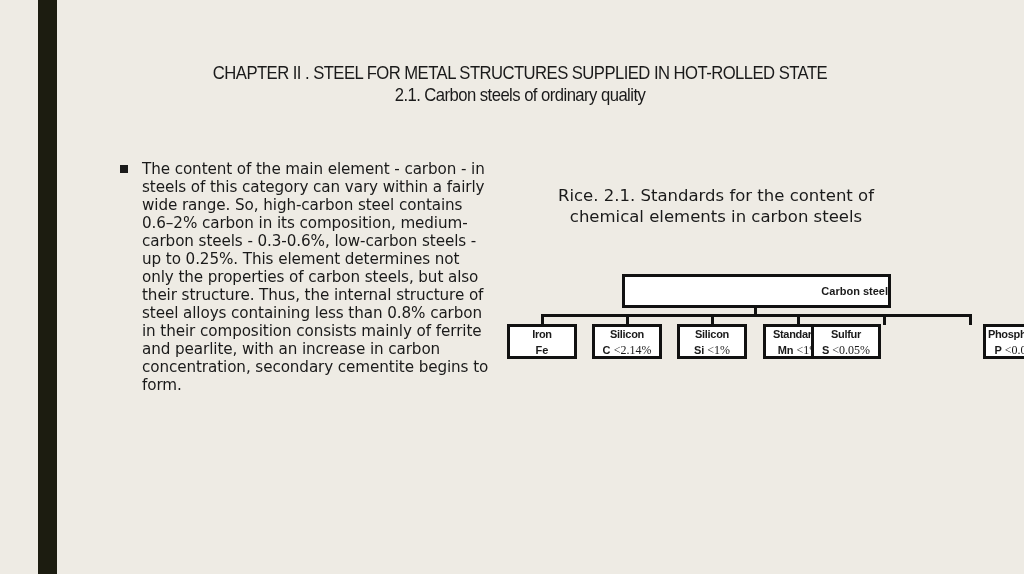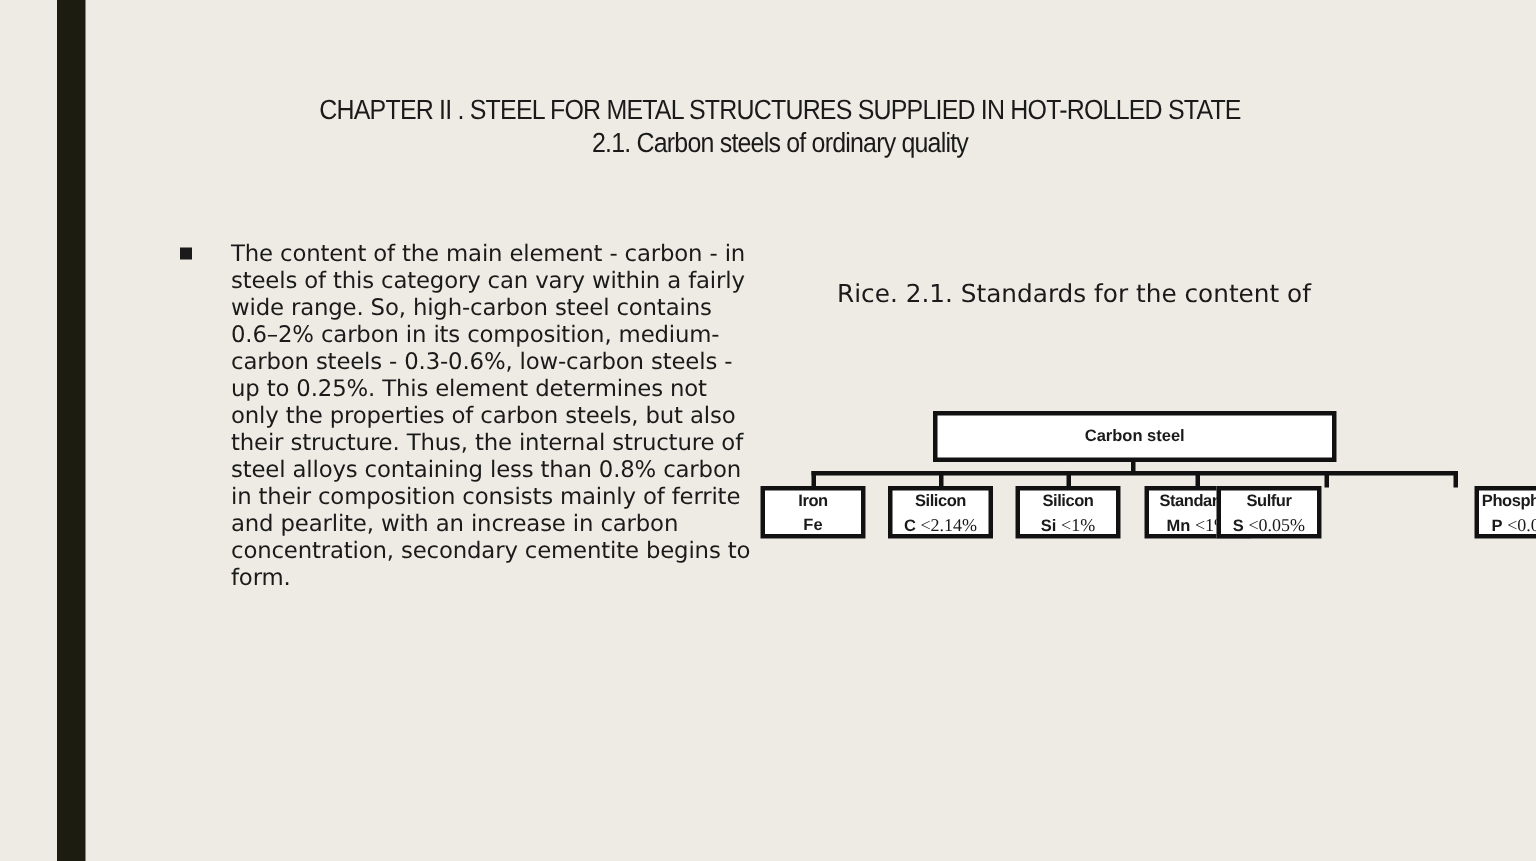--- a/index.html
+++ b/index.html
@@ -14,35 +14,35 @@
     position: absolute; left: 100px; top: 62px; width: 840px;
     text-align: center;
     font-family: "Liberation Sans", sans-serif;
     font-size: 18.5px; line-height: 22px; letter-spacing: -0.6px;
     transform: scaleX(0.9); transform-origin: center top;
   }
   .title div { white-space: nowrap; }
   .bullet-wrap { position: absolute; left: 120px; top: 160px; width: 380px; }
   .bullet-marker { position: absolute; left: 0; top: 5px; width: 8px; height: 8px; background: #1a1a1a; }
   .bullet-text {
-    position: absolute; left: 34px; top: 0; width: 350px;
+    position: absolute; left: 22px; top: 0; width: 350px;
     font-family: "DejaVu Sans", sans-serif;
     font-size: 15.2px; line-height: 18px; letter-spacing: -0.1px;
   }
   .caption {
     position: absolute; left: 516px; top: 185px; width: 400px;
     text-align: center; font-family: "DejaVu Sans", sans-serif;
     font-size: 16.5px; line-height: 21px;
   }
   .box {
     position: absolute; background: #ffffff; border: 3px solid #111;
     box-sizing: border-box; text-align: center;
     font-family: "Liberation Sans", sans-serif; font-weight: bold;
   }
-  .root-box { left: 622px; top: 274px; width: 269px; height: 34px; font-size: 11px; line-height: 28px; }
+  .root-box { left: 622px; top: 274px; width: 269px; height: 34px; font-size: 11px; line-height: 28px; text-align: right; }
   .child-box { top: 324px; width: 70px; height: 35px; font-size: 11px; text-align: center; }
   .child-name { display: block; line-height: 13px; margin-top: 1px; letter-spacing: -0.3px; }
   .child-val { display: block; line-height: 15px; margin-top: 2px; font-weight: normal; }
   .child-val .sym { font-family: "Liberation Sans", sans-serif; font-weight: bold; }
   .child-val .num { font-family: "Liberation Serif", serif; font-size: 12px; }
   .line { position: absolute; background: #111; }
 </style>
 </head>
 <body>
 
@@ -53,20 +53,21 @@
   <div>2.1. Carbon steels of ordinary quality</div>
 </div>
 
 <div class="bullet-wrap">
   <div class="bullet-marker"></div>
   <div class="bullet-text">The content of the main element - carbon - in steels of this category can vary within a fairly wide range. So, high-carbon steel contains 0.6–2% carbon in its composition, medium-carbon steels - 0.3-0.6%, low-carbon steels - up to 0.25%. This element determines not only the properties of carbon steels, but also their structure. Thus, the internal structure of steel alloys containing less than 0.8% carbon in their composition consists mainly of ferrite and pearlite, with an increase in carbon concentration, secondary cementite begins to form.</div>
 </div>
 
 <div class="caption">
   <div>Rice. 2.1. Standards for the content of</div>
+  <div>chemical elements in carbon steels</div>
 </div>
 
 <div>
 
   <div class="line" style="left:754px; top:307px; width:3px; height:9px;"></div>
   <div class="line" style="left:541px; top:314px; width:430px; height:3px;"></div>
   <div class="line" style="left:541px; top:314px; width:3px; height:11px;"></div>
   <div class="line" style="left:626px; top:314px; width:3px; height:11px;"></div>
   <div class="line" style="left:711px; top:314px; width:3px; height:11px;"></div>
   <div class="line" style="left:797px; top:314px; width:3px; height:11px;"></div>

